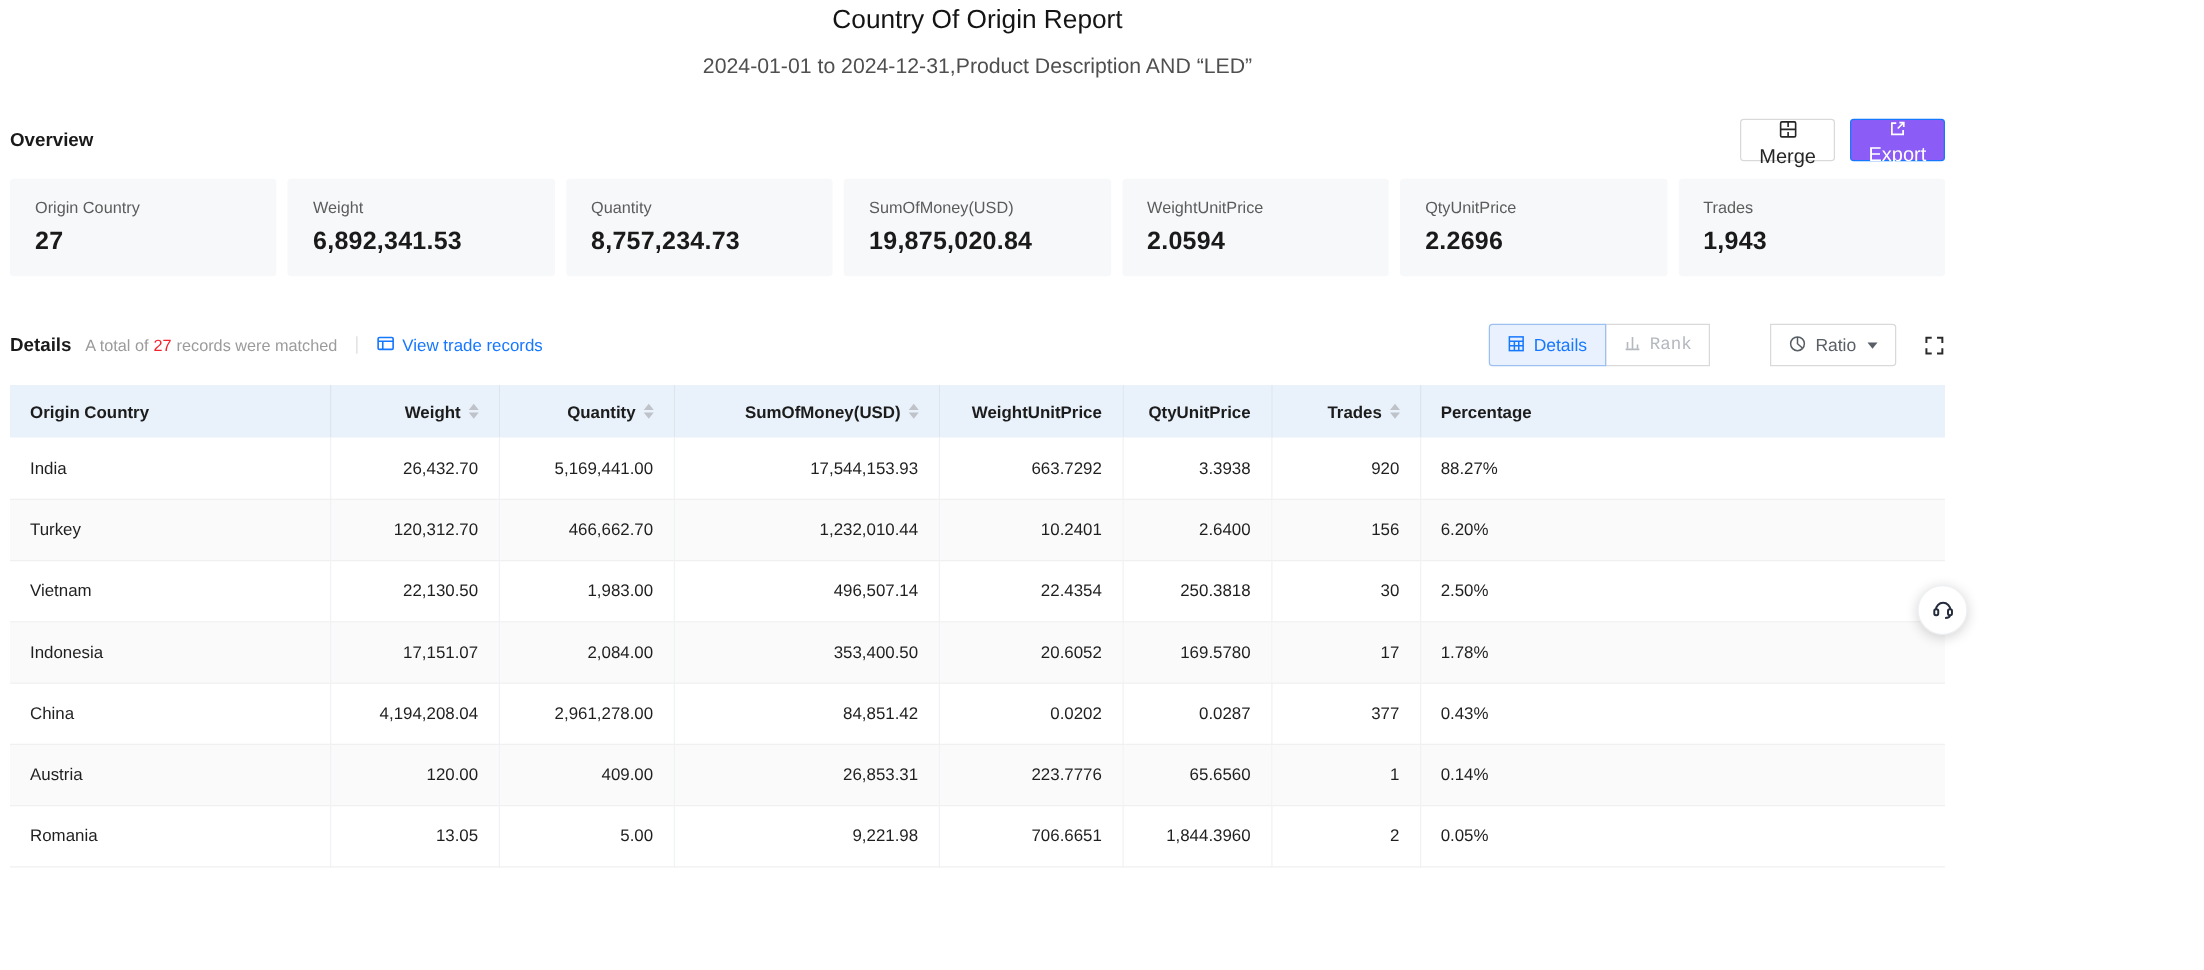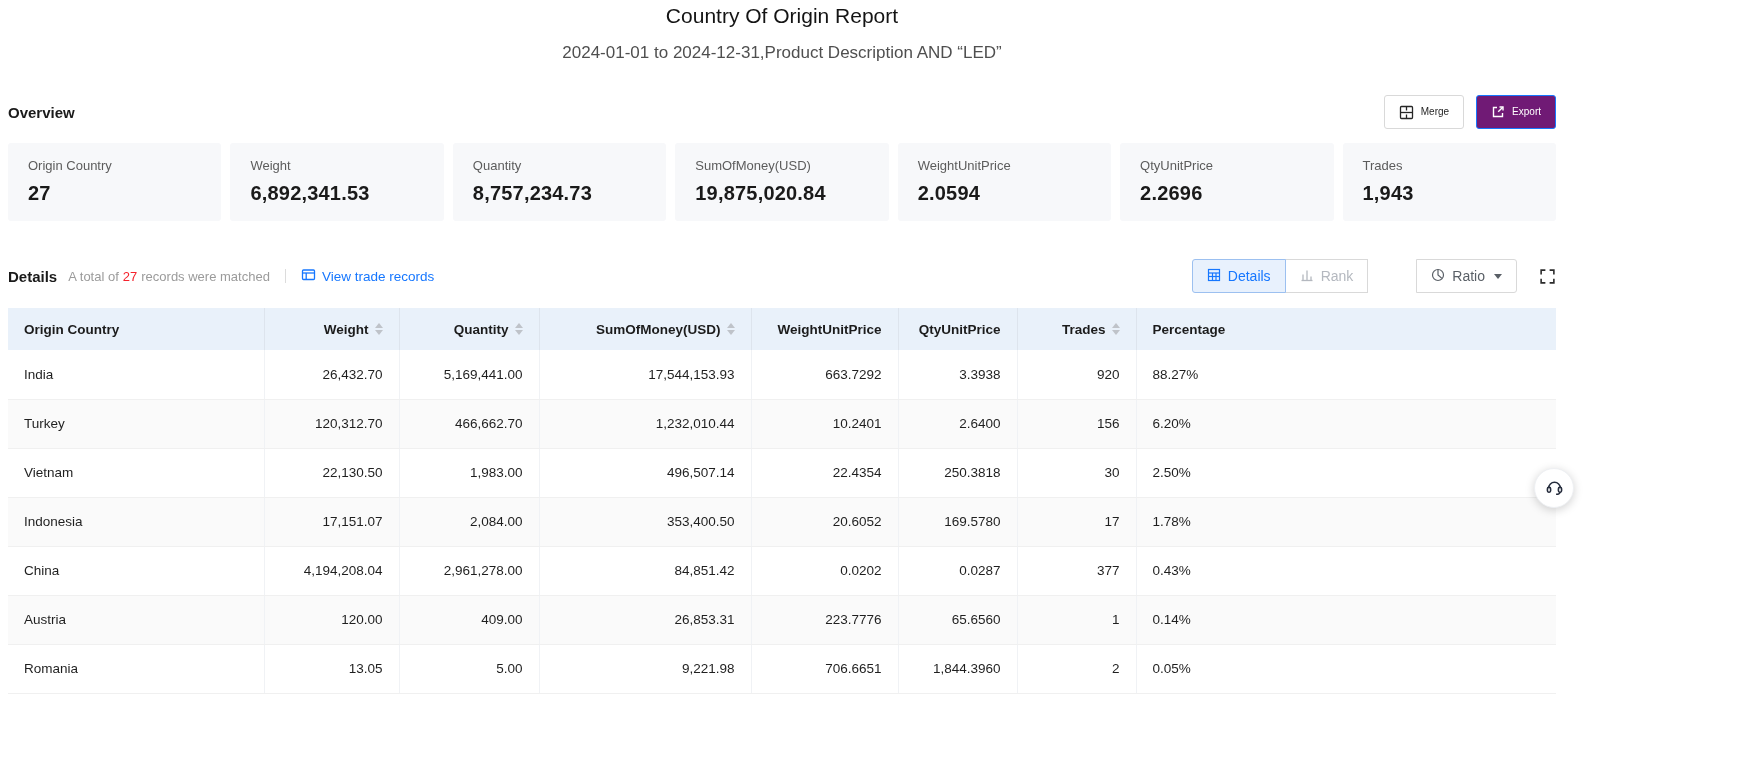--- a/index.html
+++ b/index.html
@@ -43,32 +43,33 @@
     height: 36px;
   }
   .section-title { font-size: 15px; font-weight: 700; color: #1a1a1a; }
   .bar-actions { display: flex; gap: 12px; }
   .btn {
     display: inline-flex;
     align-items: center;
     gap: 7px;
     height: 34px;
     padding: 0 14px;
-    font-size: 10px;
+    font-size: 16px;
     border-radius: 3px;
     line-height: 1;
+    flex-direction: column;
   }
   .btn .icon { display: inline-flex; align-items: center; }
   .btn-default {
     background: #ffffff;
     border: 1px solid #d9d9d9;
     color: #262626;
   }
   .btn-primary {
-    background: #701a75;
+    background: #8b5cf6;
     border: 1px solid #1677ff;
     color: #ffffff;
   }
 
   
   .cards { display: flex; gap: 9px; margin-top: 13px; }
   .card {
     flex: 1;
     background: #f7f8fa;
     border-radius: 3px;
@@ -116,21 +117,21 @@
   .seg + .seg { margin-left: -1px; }
   .seg:first-child { border-radius: 3px 0 0 3px; }
   .seg:last-child { border-radius: 0 3px 3px 0; margin-left: 48px; }
   .seg.active {
     background: #e8f1fd;
     border-color: #9cc0f0;
     color: #1677ff;
     position: relative;
     z-index: 1;
   }
-  .seg.muted { color: #b4b8bf; }
+  .seg.muted { color: #b4b8bf; font-family: Liberation Mono, monospace; }
   .dd-caret {
     width: 0; height: 0;
     border-left: 4px solid transparent;
     border-right: 4px solid transparent;
     border-top: 5px solid currentColor;
     margin-left: 2px;
   }
   .expand-btn {
     background: none; border: none; padding: 0;
     display: inline-flex; align-items: center;

